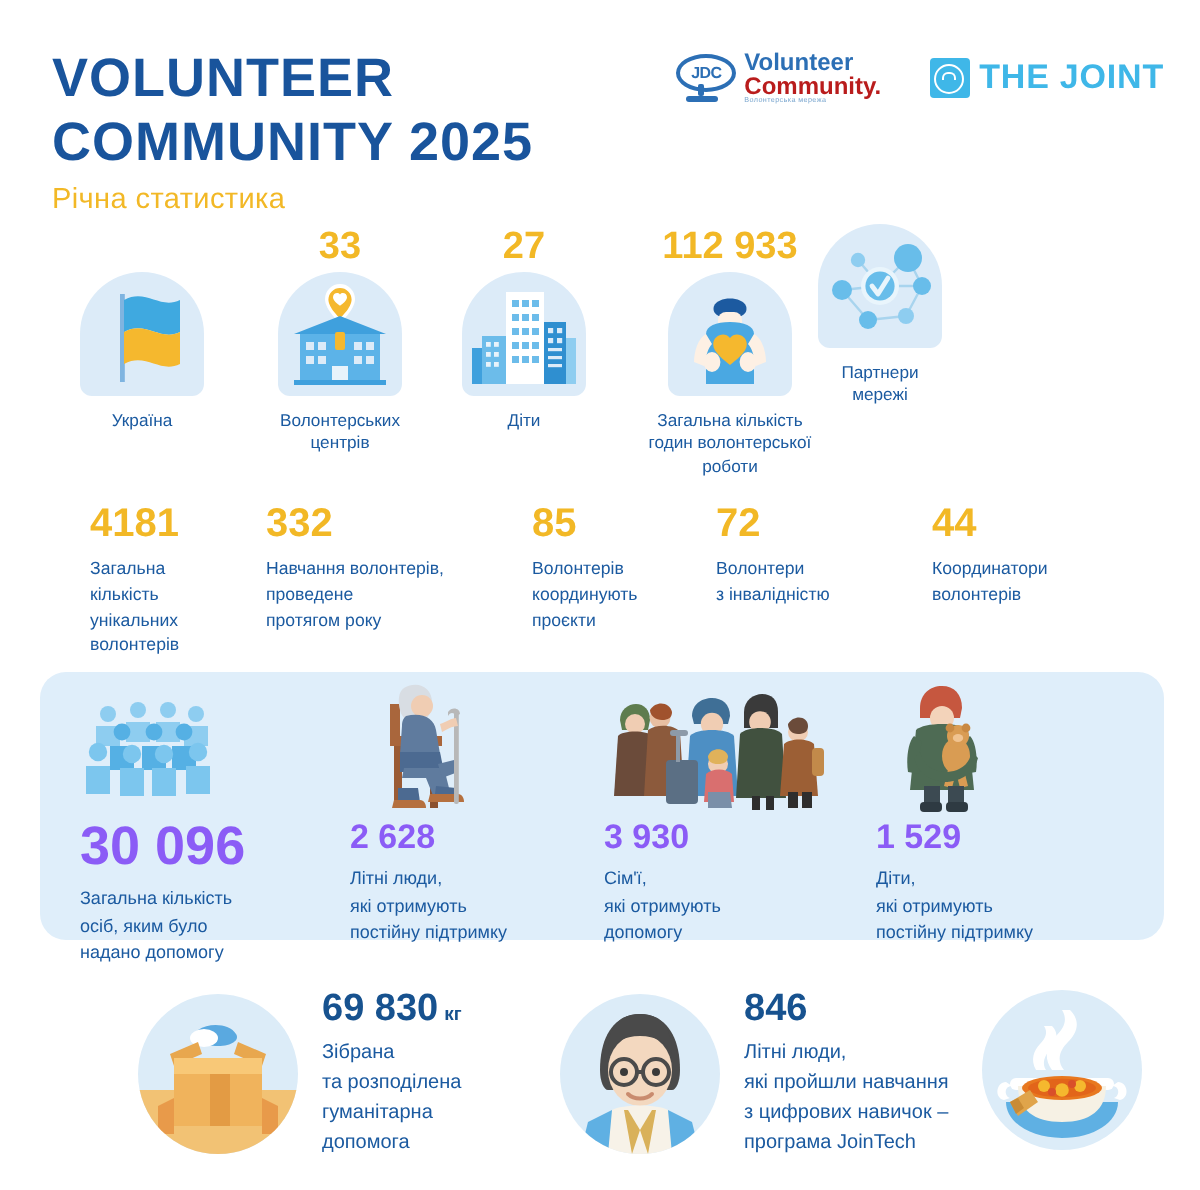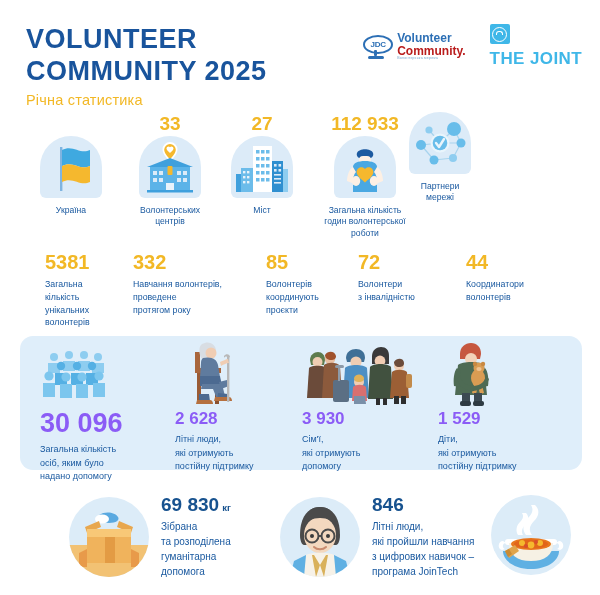--- a/index.html
+++ b/index.html
@@ -33,21 +33,21 @@
     font-size:8px;font-weight:bold;color:#2c6fb5;letter-spacing:-.3px;
     position:absolute;left:1px;top:3px;
   }
   .jdc-stem{position:absolute;left:12px;top:18px;width:3px;height:6px;background:#2c6fb5;border-radius:1px;}
   .jdc-base{position:absolute;left:6px;top:24px;width:16px;height:3px;background:#2c6fb5;border-radius:2px;}
   .jdc-words{line-height:1.02;}
   .jdc-w1{font-size:12px;font-weight:bold;color:#2c6fb5;}
   .jdc-w2{font-size:12px;font-weight:bold;color:#b91c1c;}
   .jdc-w3{font-size:3.6px;color:#7ba7cf;letter-spacing:.2px;}
 
-  .logo-joint{display:flex;align-items:flex-start;gap:5px;flex-direction:column;}
+  .logo-joint{display:flex;align-items:flex-end;gap:5px;}
   .joint-mark{
     width:20px;height:20px;background:#3fb7e8;border-radius:2px;
     display:flex;align-items:center;justify-content:center;
   }
   .joint-menorah{width:13px;height:13px;border:1.4px solid #fff;border-radius:50%;position:relative;}
   .joint-menorah:before{
     content:"";position:absolute;left:3px;top:3.5px;width:5px;height:3px;
     border:1.2px solid #fff;border-bottom:none;border-radius:3px 3px 0 0;
   }
   .joint-text{font-size:17px;font-weight:bold;color:#3fb7e8;letter-spacing:.4px;}
@@ -210,21 +210,21 @@
               <rect x="43" y="28" width="2.6" height="2.6"></rect>
               <rect x="47.5" y="28" width="2.6" height="2.6"></rect>
               <rect x="43" y="33" width="2.6" height="2.6"></rect>
               <rect x="47.5" y="33" width="2.6" height="2.6"></rect>
               <rect x="43" y="38" width="7" height="1.6"></rect>
               <rect x="43" y="42" width="7" height="1.6"></rect>
               <rect x="43" y="46" width="7" height="1.6"></rect>
             </g>
         </svg>
       </div>
-      <div class="r1-cap">Міст</div>
+      <div class="r1-cap">Діти</div>
     </div>
 
     <div class="r1-item" style="left:306px;top:0;width:118px;">
       <div class="r1-num">112 933</div>
       <div class="r1-ico">
         <div class="arch"></div>
         <svg width="62" height="62" viewBox="0 0 62 62" style="position:absolute;left:0;top:0;">
           <path d="M23 17 c2 -5 14 -5 16 0 c1 3 -1 6 -8 6 s-9 -3 -8 -6z" fill="#1c5aa0"></path>
           <rect x="25" y="20" width="12" height="9" rx="4" fill="#fdf0e4"></rect>
           <path d="M19 31 c0 -4 5 -6 12 -6 s12 2 12 6 l0 25 l-24 0 z" fill="#4aa8e2"></path>
@@ -258,21 +258,21 @@
           <path d="M27 31 l3 4 l5 -8" stroke="#e9f5fc" stroke-width="2.4" fill="none" stroke-linecap="round" stroke-linejoin="round"></path>
         </svg>
       </div>
       <div class="r1-cap" style="white-space:pre-line;">Партнери
 мережі</div>
     </div>
   </div>
 
   <div class="row2">
     <div class="r2-item" style="left:45px;width:80px;">
-      <div class="r2-num">5381</div>
+      <div class="r2-num">4181</div>
       <div class="r2-cap" style="white-space:pre-line;">Загальна
 кількість
 унікальних
 волонтерів</div>
     </div>
     <div class="r2-item" style="left:133px;width:110px;">
       <div class="r2-num">332</div>
       <div class="r2-cap" style="white-space:pre-line;">Навчання волонтерів,
 проведене
 протягом року</div>

